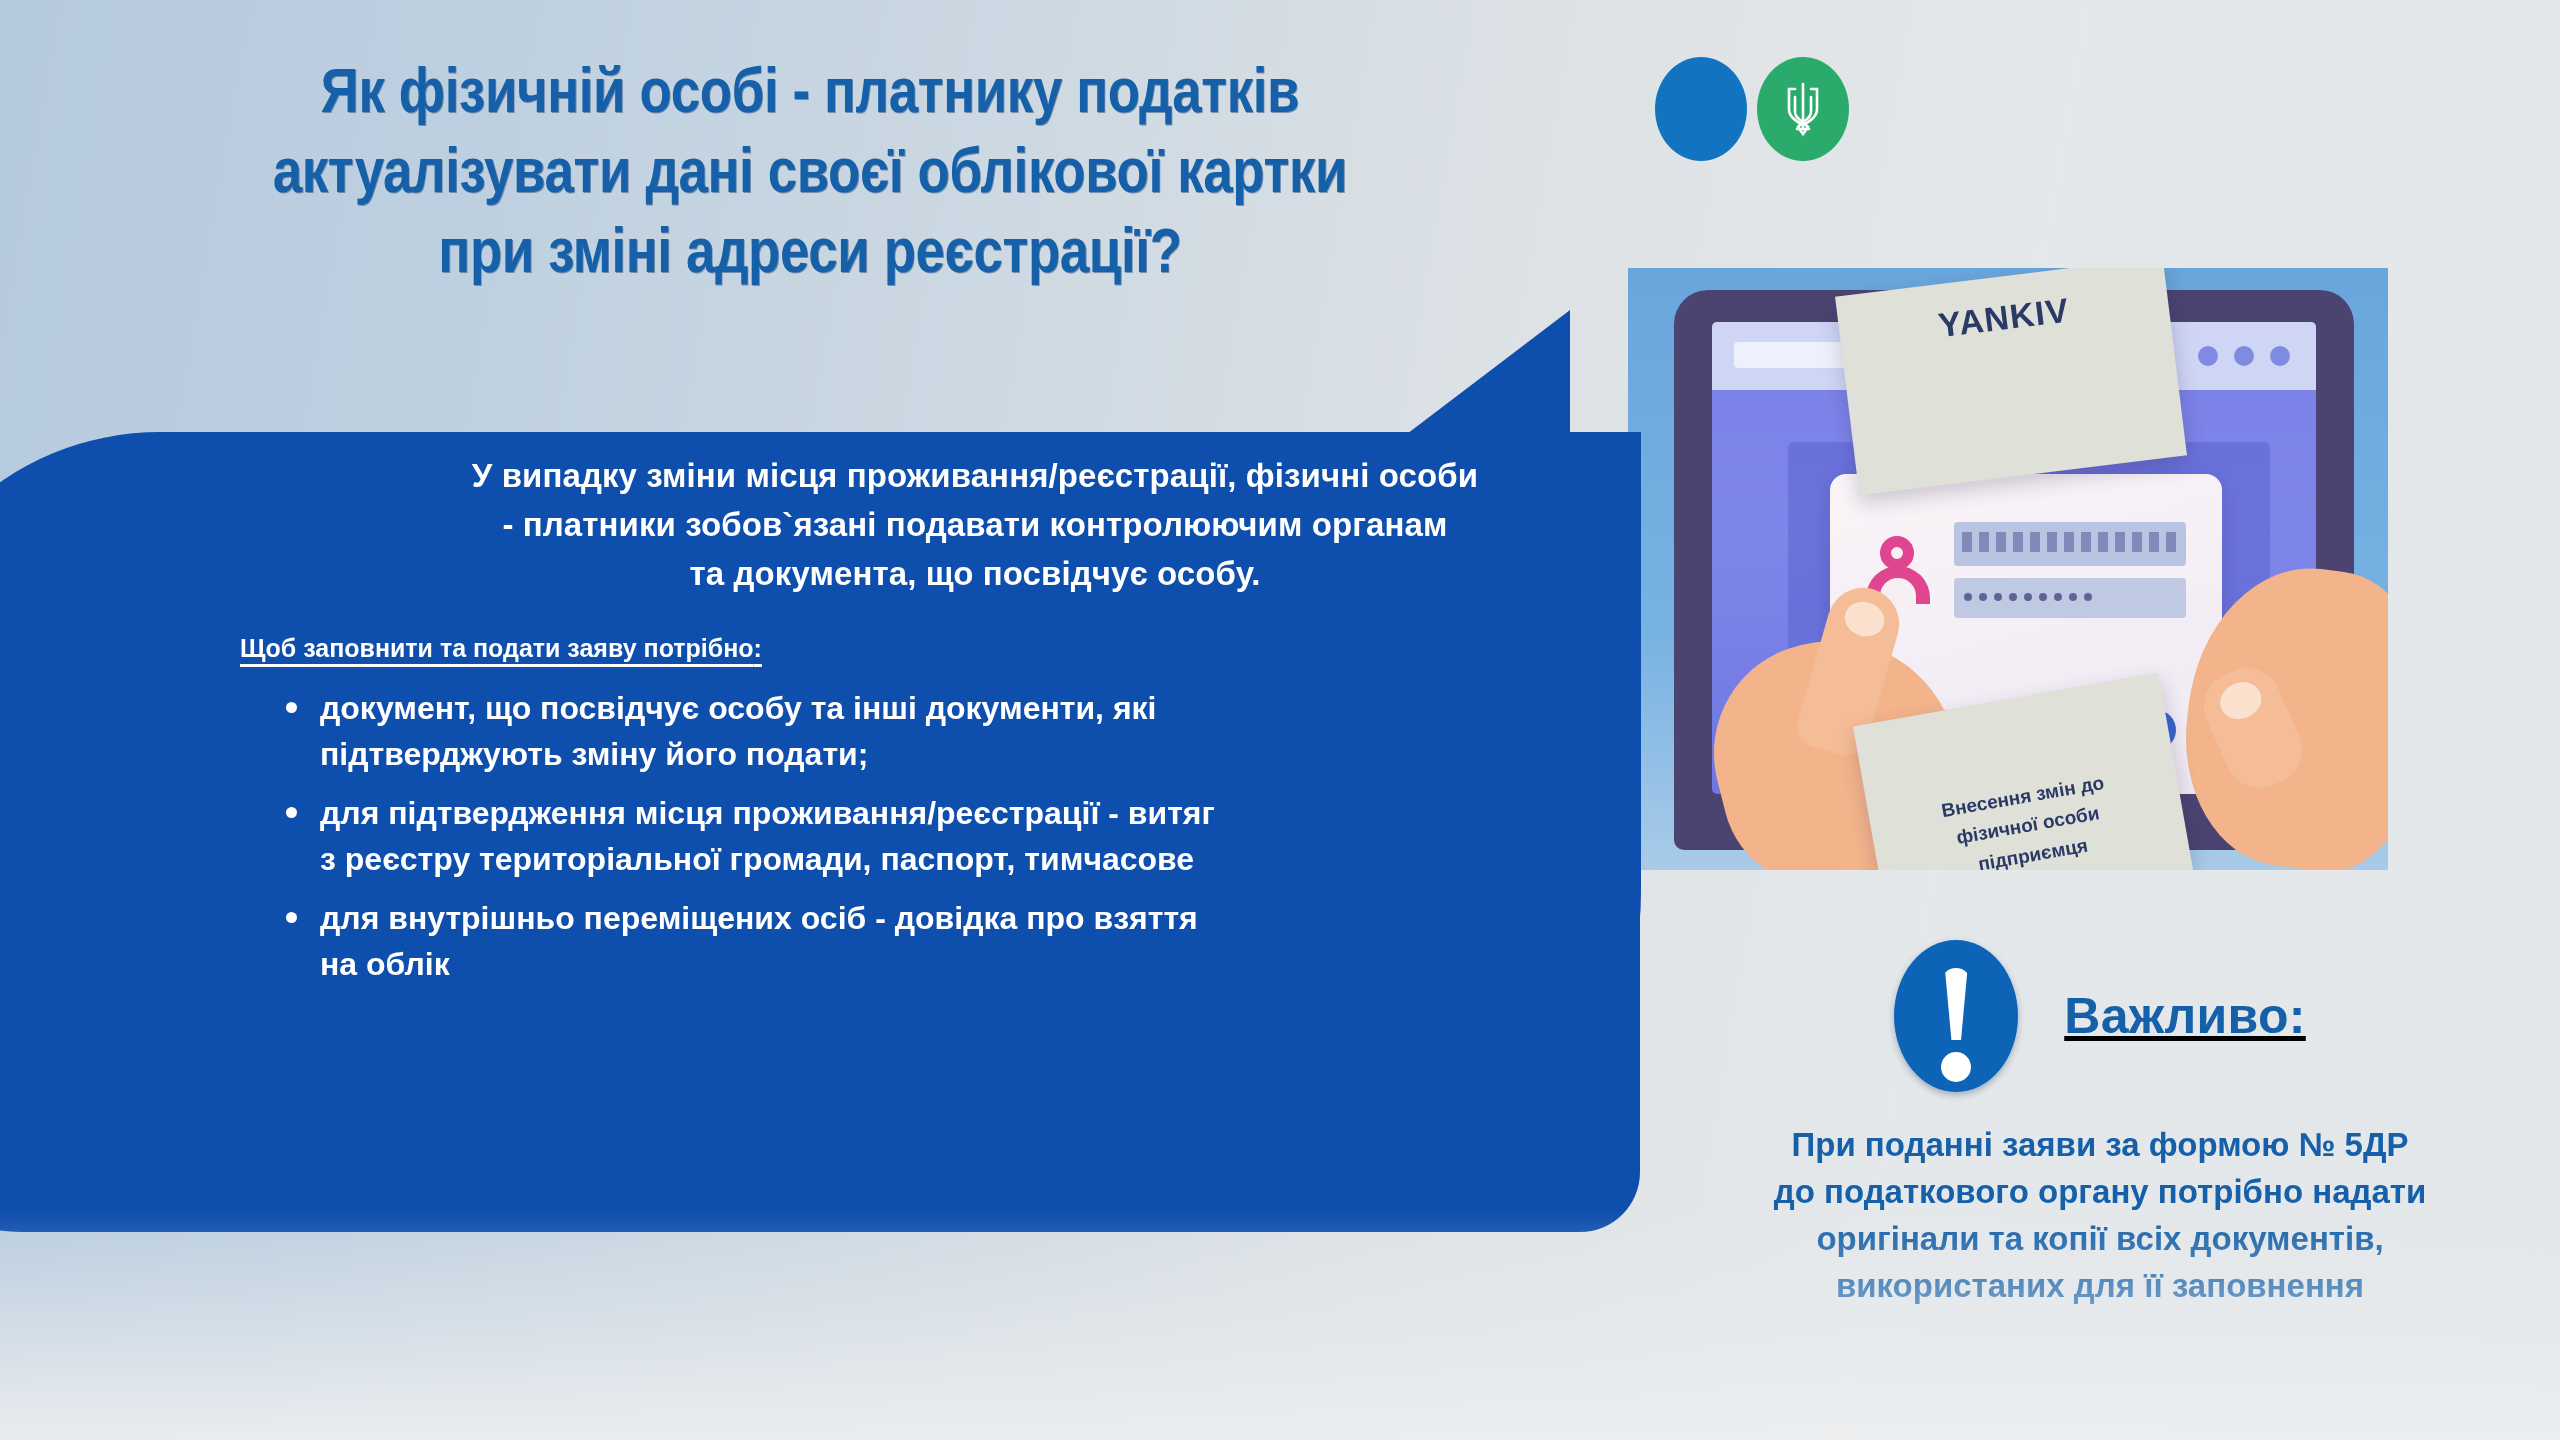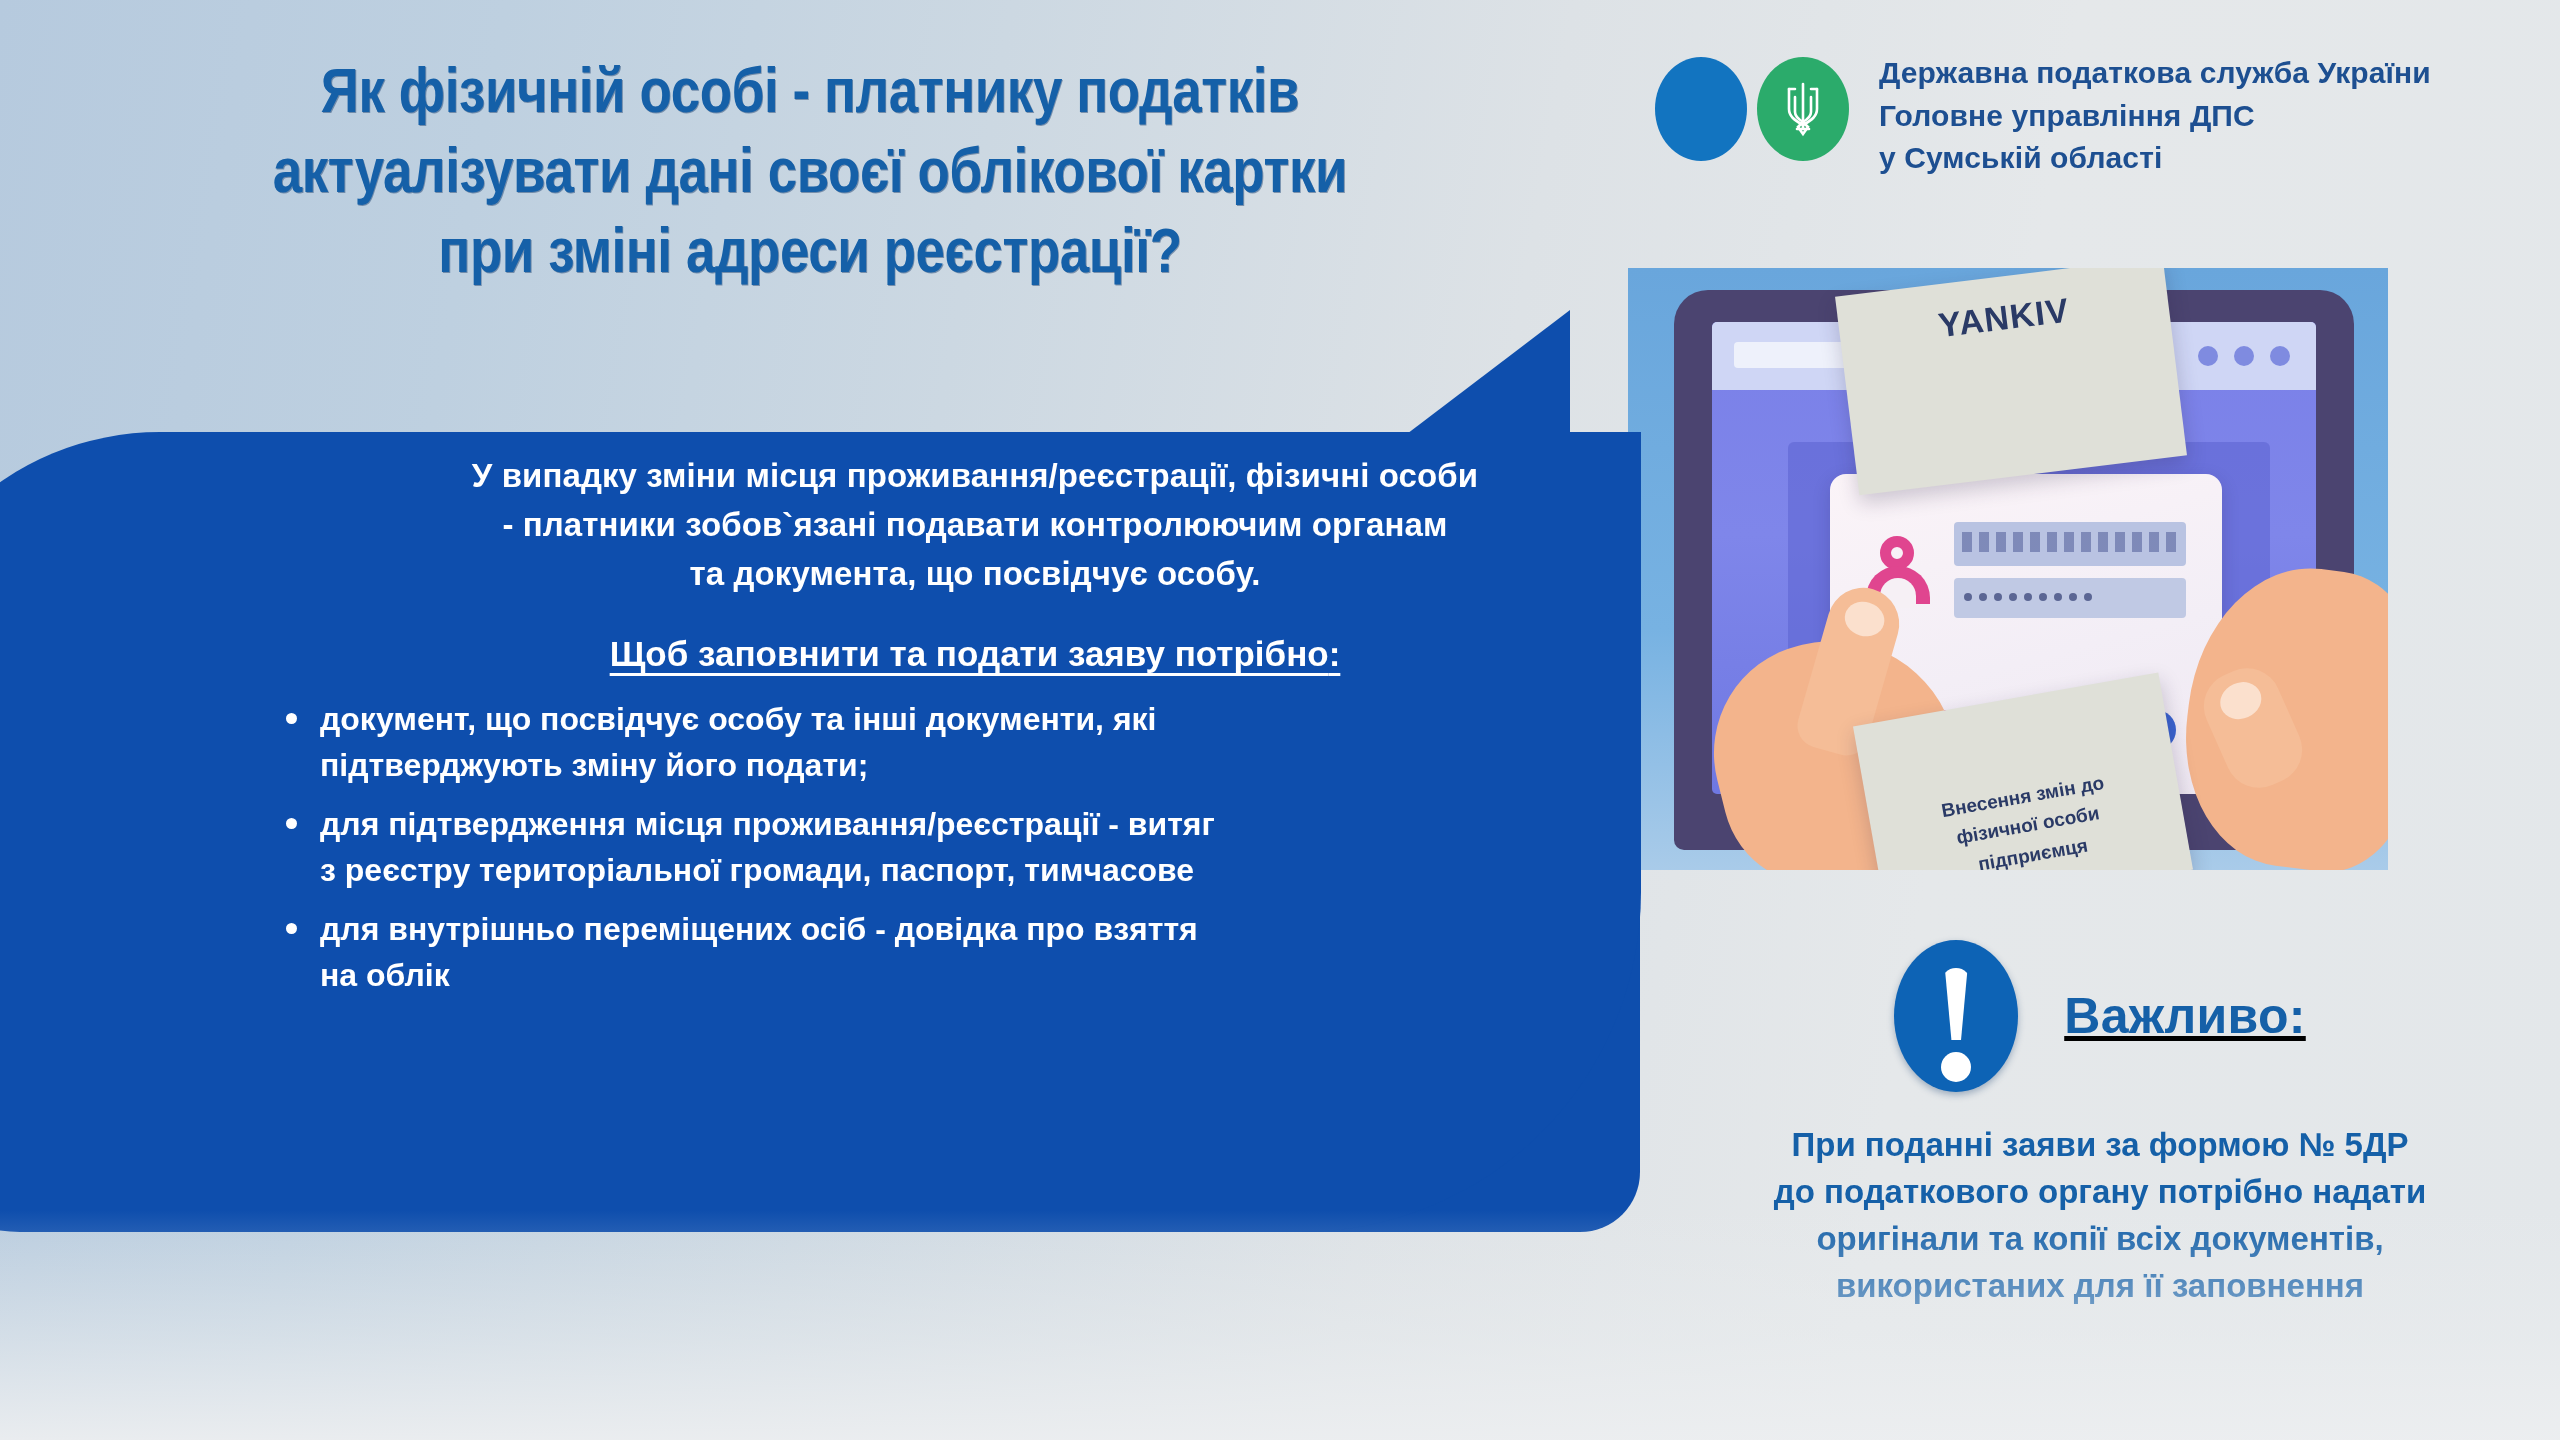--- a/index.html
+++ b/index.html
@@ -142,21 +142,21 @@
   }
   .bubble-inner{
     position:absolute;left:240px;top:452px;width:1470px;color:#ffffff;
   }
   .para{
     font-size:33px;font-weight:bold;line-height:1.48;text-align:center;
     letter-spacing:.1px;margin:0;
   }
   .para div{white-space:nowrap;}
   .subhead{
-    margin-top:36px;text-align:center;font-size:35px;font-weight:bold;
+    margin-top:36px;text-align:left;font-size:25px;font-weight:bold;
     text-decoration:underline;text-underline-offset:7px;text-decoration-thickness:3px;
   }
   .subhead .colon{text-decoration:none;}
   .bullets{
     list-style:none;margin:23px 0 0 0;padding:0 0 0 36px;
   }
   .bullets li{
     position:relative;padding-left:44px;margin-bottom:14px;
     font-size:32px;font-weight:bold;line-height:1.42;
   }
@@ -207,25 +207,20 @@
             <path d="M36 10 V30 c0 7 -5 11 -14 16"></path>
             <path d="M14 18 V33 c0 4 3 7 8 10"></path>
             <path d="M30 18 V33 c0 4 -3 7 -8 10"></path>
             <path d="M8 10 h6 M30 10 h6"></path>
             <path d="M16 50 h12"></path>
             <path d="M22 43 l-5 5 5 7 5 -7 z"></path>
           </g>
         </svg>
       </div>
     </div>
-    <div class="logo-text">
-      <div>Державна податкова служба України</div>
-      <div>Головне управління ДПС</div>
-      <div>у Сумській області</div>
-    </div>
   </div>
 
   <div class="title">
     <div>Як фізичній особі - платнику податків</div>
     <div>актуалізувати дані своєї облікової картки</div>
     <div>при зміні адреси реєстрації?</div>
   </div>
 
   <div class="illus">
     <div class="il-bg2"></div>

